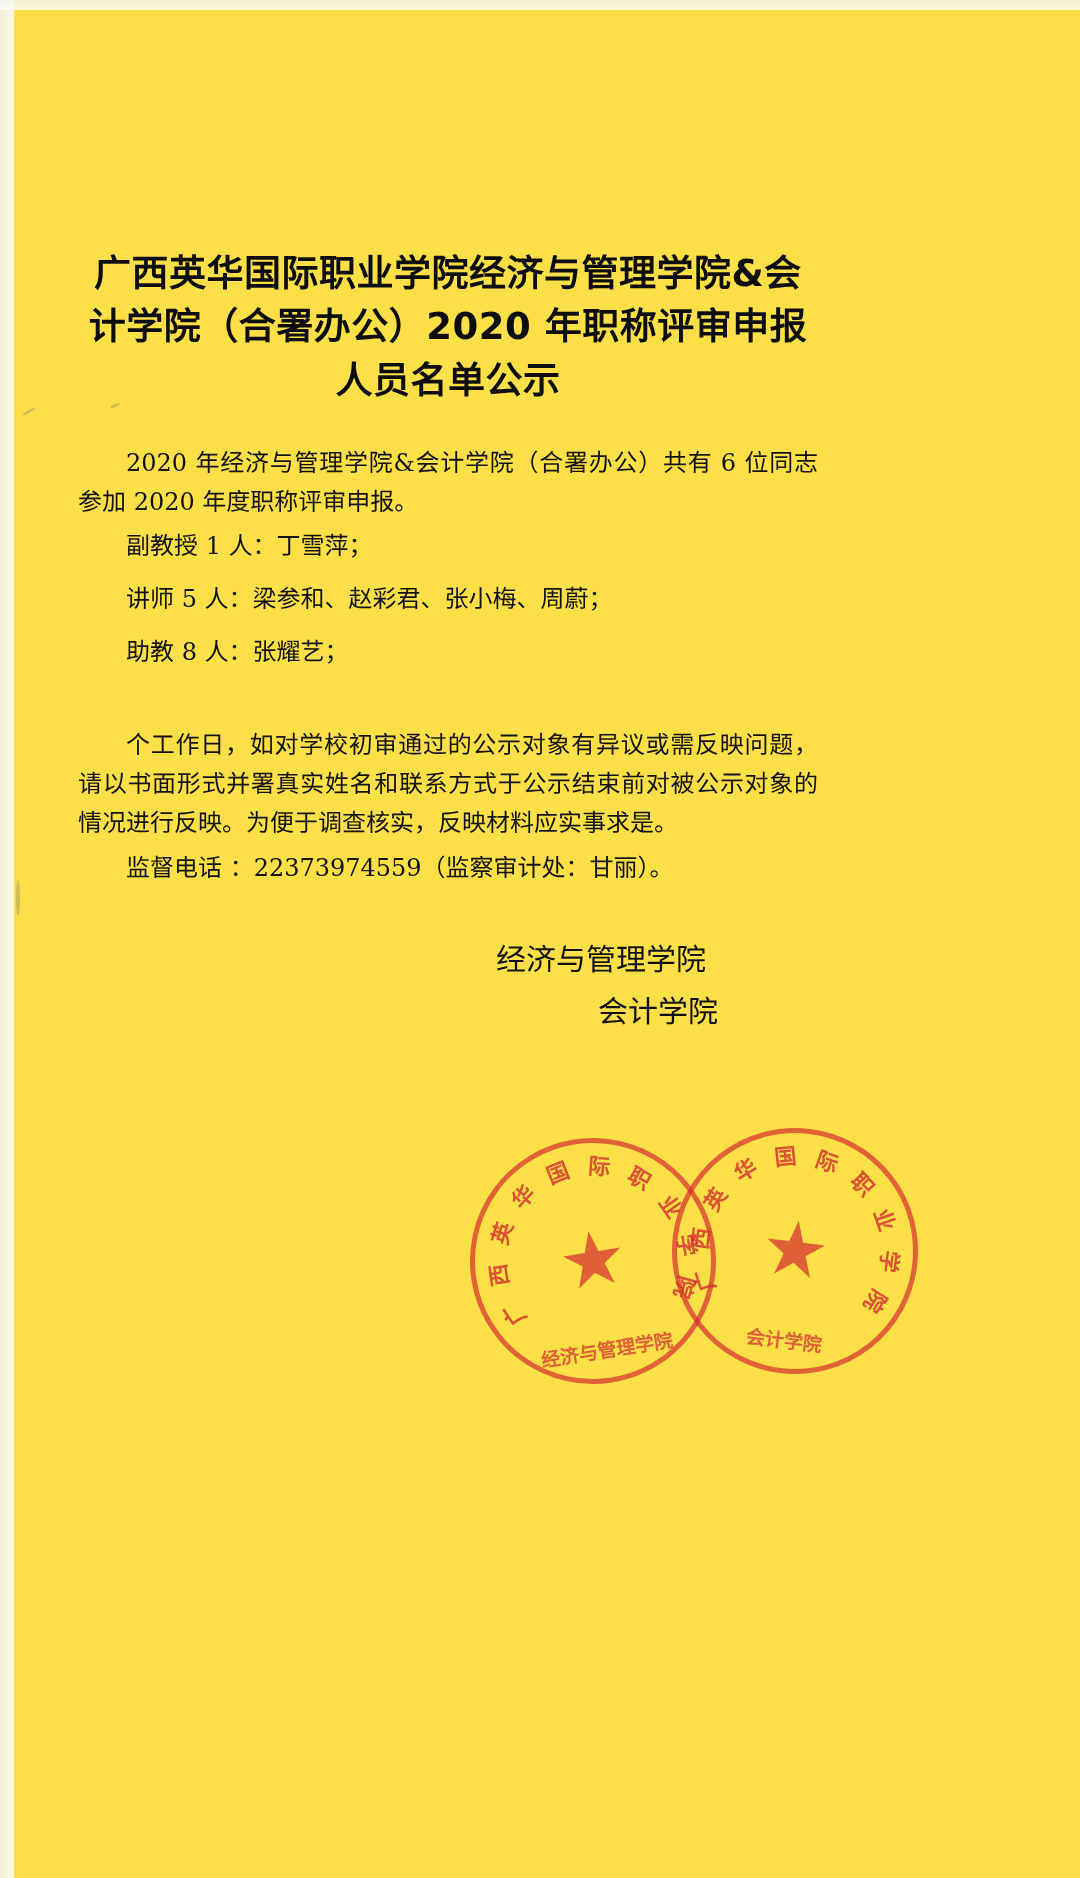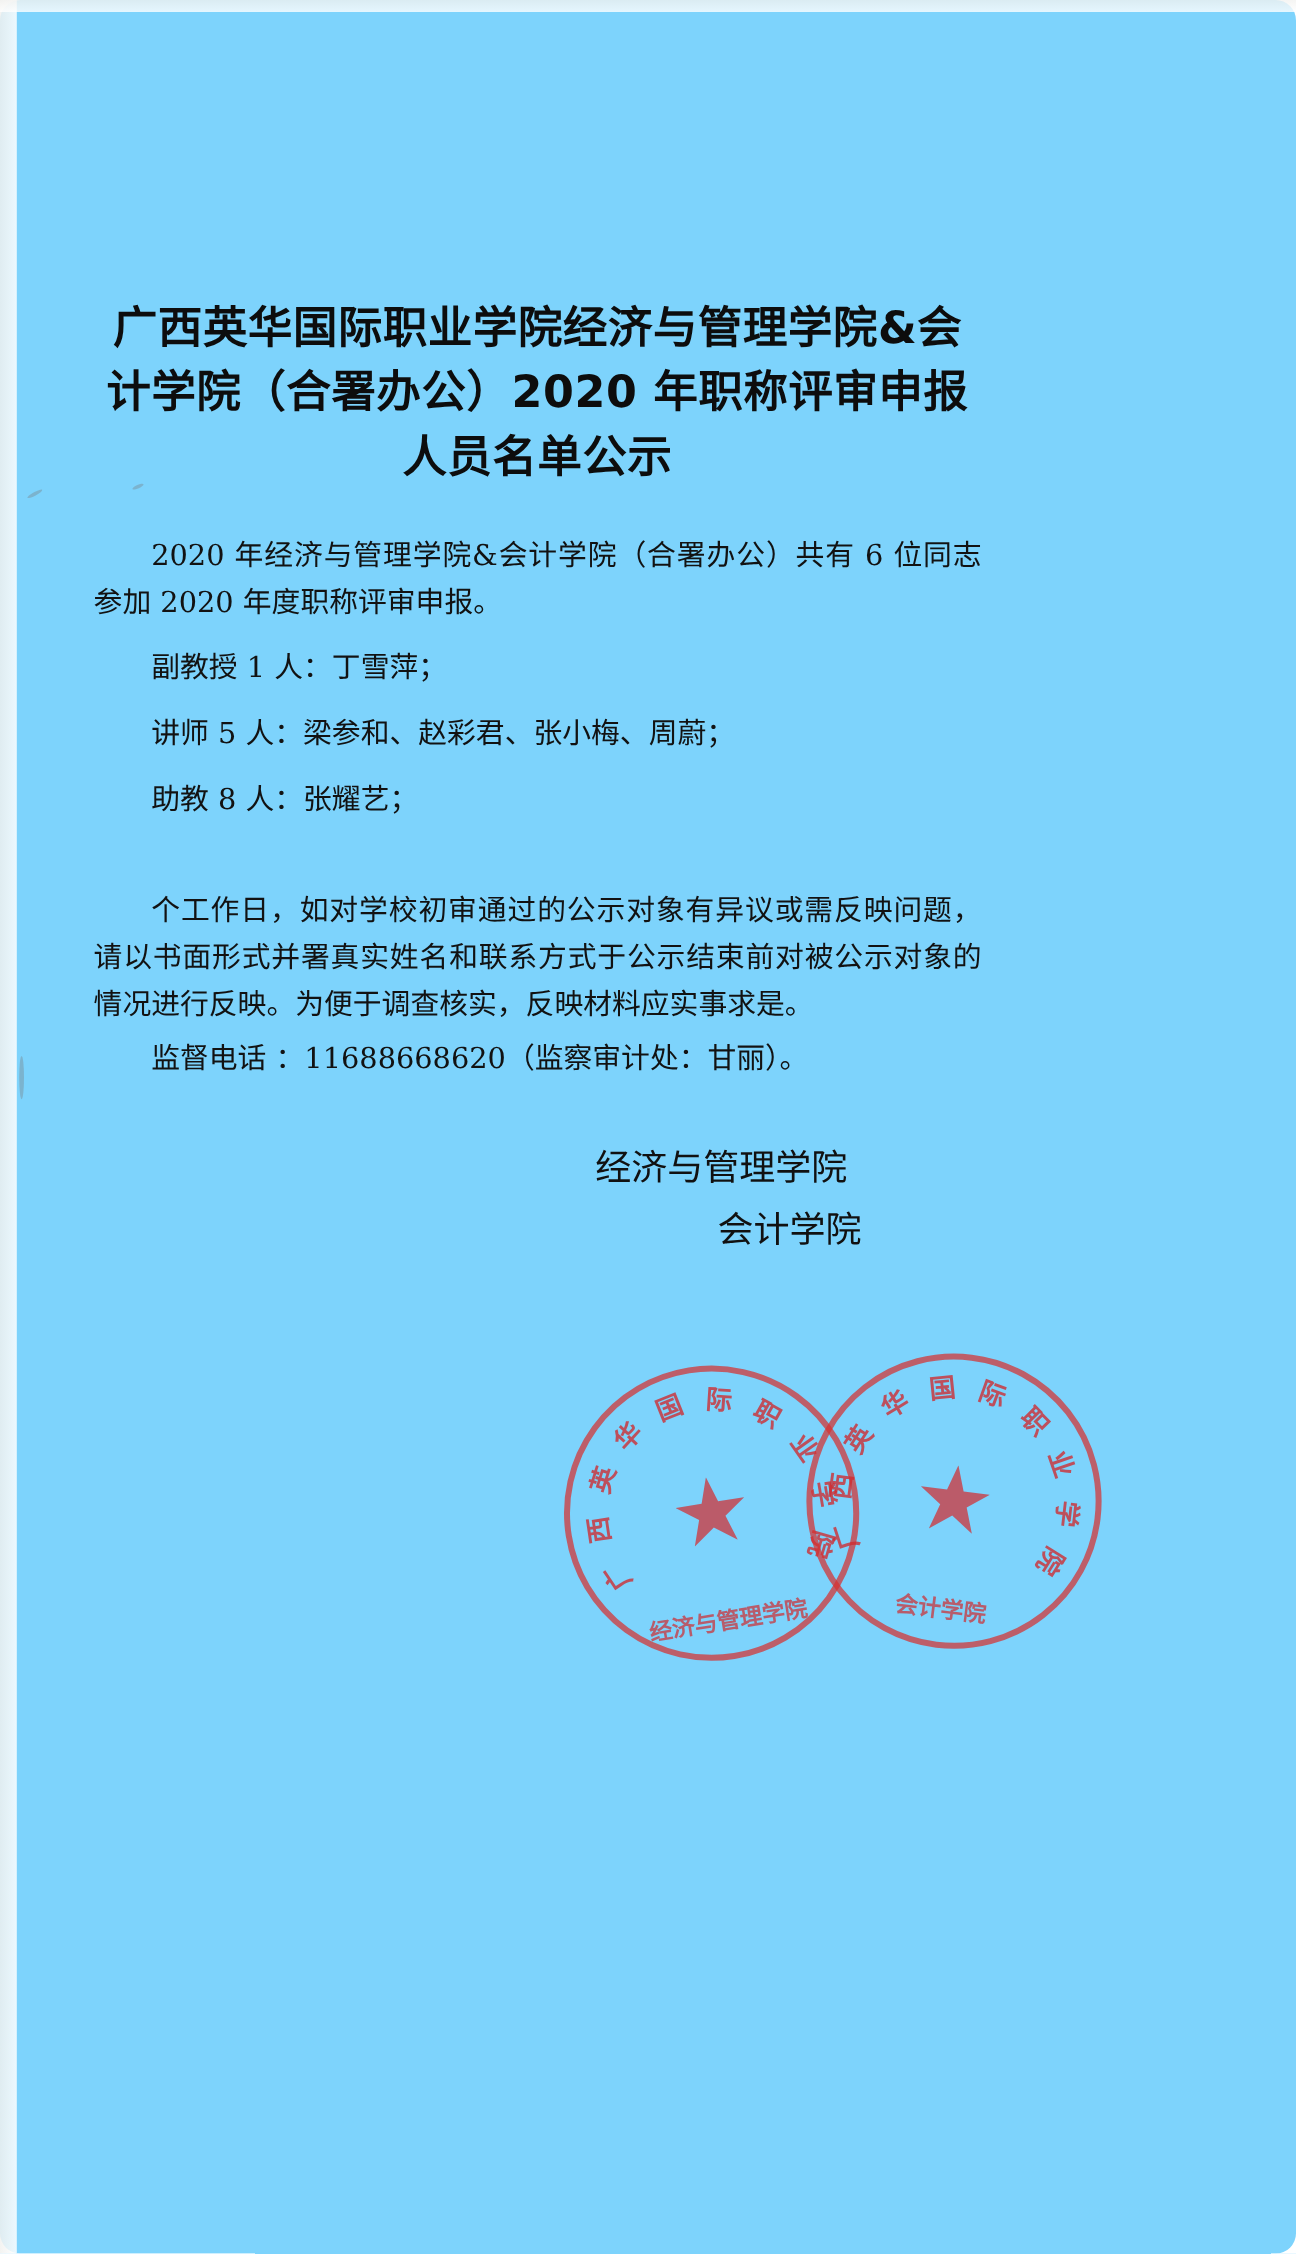--- a/index.html
+++ b/index.html
@@ -13,22 +13,21 @@
     position: relative;
     overflow: hidden;
     font-family: "DejaVu Serif", "Liberation Serif", serif;
     color: #111;
   }
 
   
   .page {
     position: absolute;
     inset: 0;
-    background: #7dd3fc;
-    border-radius: 17px;
+    background: #fde047;
   }
 
   .scan-edge-left {
     position: absolute;
     left: 0;
     top: 0;
     width: 14px;
     height: 100%;
     background: linear-gradient(to right, #f1f1ef, #ffffff);
     opacity: .85;
@@ -67,21 +66,21 @@
     color: #121212;
   }
 
   .para {
     text-indent: 2em;
     margin: 0 0 6px 0;
   }
 
   .para.list-line {
     text-indent: 2em;
-    margin: 16px 0 14px 0;
+    margin: 4px 0 14px 0;
   }
 
   .spacer {
     height: 40px;
   }
 
   .sign-block {
     margin-top: 46px;
     text-align: right;
     font-size: 30px;
@@ -189,21 +188,21 @@
     <div class="body-text">
       <p class="para">2020 年经济与管理学院&amp;会计学院（合署办公）共有 6 位同志参加 2020 年度职称评审申报。</p>
 
       <p class="para list-line">副教授 1 人：丁雪萍；</p>
       <p class="para list-line">讲师 5 人：梁参和、赵彩君、张小梅、周蔚；</p>
       <p class="para list-line">助教 8 人：张耀艺；</p>
 
       <div class="spacer"></div>
 
       <p class="para">个工作日，如对学校初审通过的公示对象有异议或需反映问题，请以书面形式并署真实姓名和联系方式于公示结束前对被公示对象的情况进行反映。为便于调查核实，反映材料应实事求是。</p>
-      <p class="para">监督电话 ：11688668620（监察审计处：甘丽）。</p>
+      <p class="para">监督电话 ：22373974559（监察审计处：甘丽）。</p>
     </div>
 
     <div class="sign-block">
       <span class="sign-line l1">经济与管理学院</span>
       <span class="sign-line l2">会计学院</span>
     </div>
   </div>
 
   <div class="seal" id="seal-left">
     <div class="seal-inner"></div>

